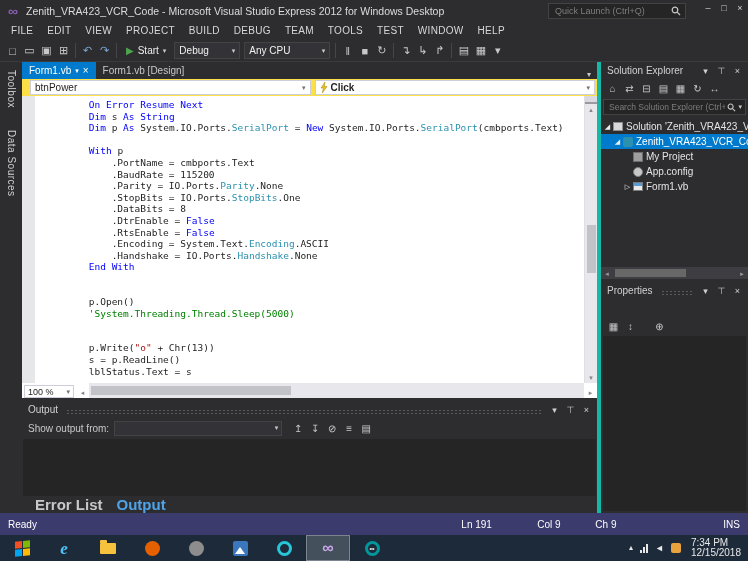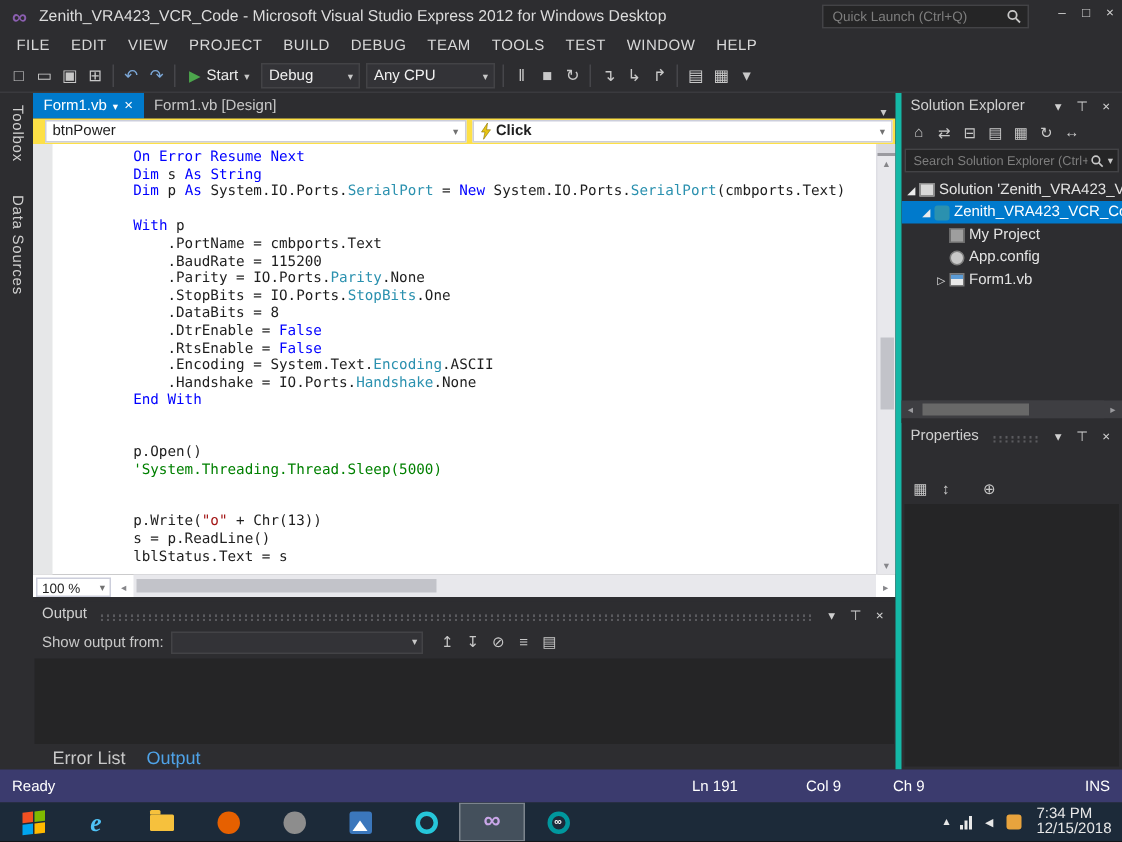--- a/index.html
+++ b/index.html
@@ -79,21 +79,21 @@
   .hdr-icon{width:13px;text-align:center;font-size:9px;color:#D0D0D0;}
 
   .output-panel{height:96px;display:flex;flex-direction:column;flex:none;}
   .output-controls{height:20px;display:flex;align-items:center;padding:0 6px;gap:5px;color:#C8C8C8;font-size:10px;flex:none;}
   .out-combo{width:168px;height:15px;background:#333337;border:1px solid #434346;display:flex;align-items:center;justify-content:flex-end;padding:0 3px;flex:none;}
   .out-icons{display:flex;gap:3px;margin-left:4px;}
   .out-icons .tb-icon{width:14px;font-size:10px;}
   .output-content{flex:1;background:#252526;margin:1px;}
 
   .bottom-tabs{height:16px;display:flex;align-items:center;padding-left:6px;flex:none;}
-  .bt-tab{padding:0 7px;font-size:12px;color:#C8C8C8;line-height:16px;}
+  .bt-tab{padding:0 7px;font-size:15px;color:#C8C8C8;line-height:16px;font-weight:bold;}
   .bt-tab.active{color:#4FA3E8;}
 
   
   .right-col{width:151px;flex:none;display:flex;flex-direction:column;border-left:4px solid #14b8a6;background:#2D2D30;min-height:0;}
   .se-toolbar{height:19px;display:flex;align-items:center;gap:2px;padding-left:4px;flex:none;}
   .se-toolbar .tb-icon{width:15px;font-size:10px;}
   .se-search{height:16px;margin:1px 2px 2px 2px;background:#252526;border:1px solid #434346;display:flex;align-items:center;padding:0 3px;flex:none;}
   .se-search input{flex:1;min-width:0;background:transparent;border:none;outline:none;color:#888;font-size:8.5px;font-family:"Liberation Sans",sans-serif;}
   .se-search input::placeholder{color:#7E7E7E;}
   .se-search .caret{font-size:7px;color:#C8C8C8;margin-left:2px;}

